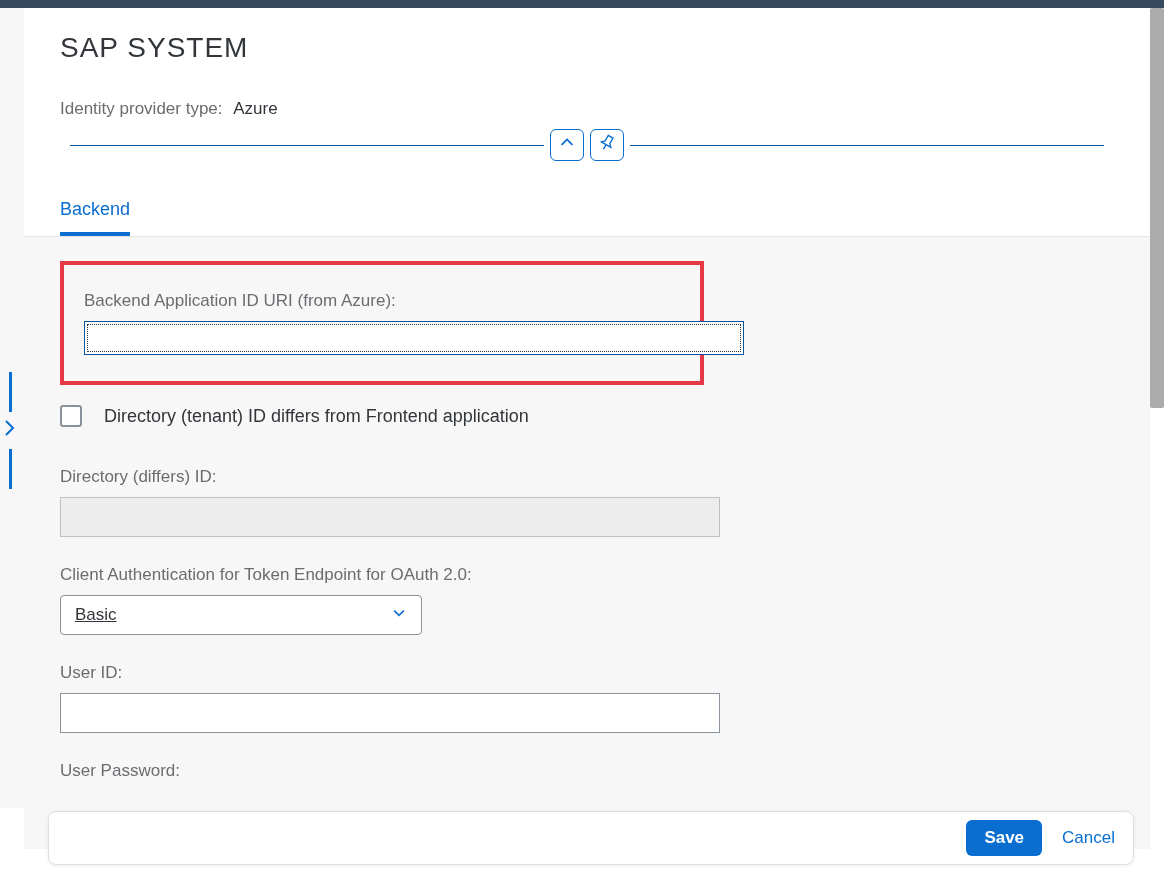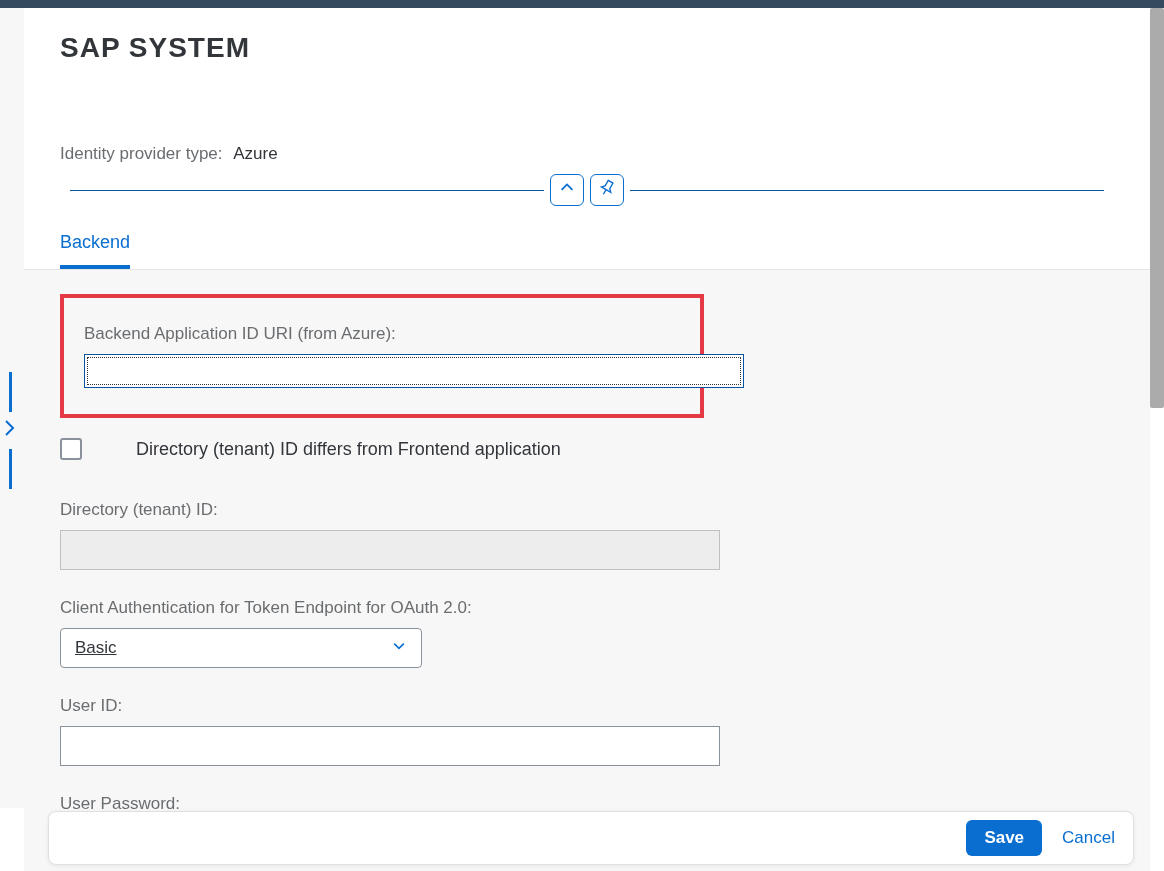--- a/index.html
+++ b/index.html
@@ -53,24 +53,24 @@
       right: 14px;
       bottom: 0;
       background: #fff;
     }
     .header-section {
       padding: 24px 36px 0 36px;
       background: #fff;
     }
     .page-title {
       font-size: 28px;
-      font-weight: 700;
+      font-weight: 400;
       color: #32363a;
       letter-spacing: 1px;
-      margin-bottom: 80px;
+      margin-bottom: 35px;
     }
     .meta-row {
       font-size: 17px;
       margin-bottom: 4px;
     }
     .meta-label { color: #6a6d70; }
     .meta-value { color: #32363a; margin-left: 6px; }
     .divider-row {
       display: flex;
       align-items: center;
@@ -93,21 +93,21 @@
       border: 1px solid #0a6ed1;
       border-radius: 6px;
       background: #fff;
       display: flex;
       align-items: center;
       justify-content: center;
       cursor: pointer;
     }
     .divider-btn svg { width: 18px; height: 18px; }
     .tabs {
-      margin-top: 18px;
+      margin-top: 30px;
       padding: 0 36px;
       border-bottom: 1px solid #e5e5e5;
     }
     .tab {
       display: inline-block;
       padding: 8px 0 12px 0;
       color: #0a6ed1;
       font-size: 18px;
       border-bottom: 4px solid #0a6ed1;
       cursor: pointer;
@@ -135,21 +135,20 @@
       outline: 1px dotted #333;
       outline-offset: -4px;
       background: #fff;
       padding: 0 8px;
       font-size: 15px;
     }
     .checkbox-row {
       display: flex;
       align-items: center;
       margin: 4px 0 40px 0;
-      gap: 32px;
     }
     .checkbox {
       width: 22px;
       height: 22px;
       border: 2px solid #89919a;
       border-radius: 3px;
       background: #fff;
       margin-right: 22px;
       cursor: pointer;
     }
@@ -286,21 +285,21 @@
       <label class="form-label">Backend Application ID URI (from Azure):</label>
       <input type="text" class="input-focused" value="" style="">
     </div>
 
     <div class="checkbox-row">
       <div class="checkbox"></div>
       <span class="checkbox-label">Directory (tenant) ID differs from Frontend application</span>
     </div>
 
     <div class="field-group">
-      <label class="form-label">Directory (tenant) ID:</label>
+      <label class="form-label">Directory (differs) ID:</label>
       <input type="text" class="input-disabled" disabled="" value="" style="">
     </div>
 
     <div class="field-group">
       <label class="form-label">Client Authentication for Token Endpoint for OAuth 2.0:</label>
       <div class="select-wrap">
         <span class="select-value">Basic</span>
         <span class="select-chevron">
           <svg width="16" height="16" viewBox="0 0 20 20">
               <path d="M4 7 L10 13 L16 7" stroke="#0a6ed1" stroke-width="2" fill="none"></path>

